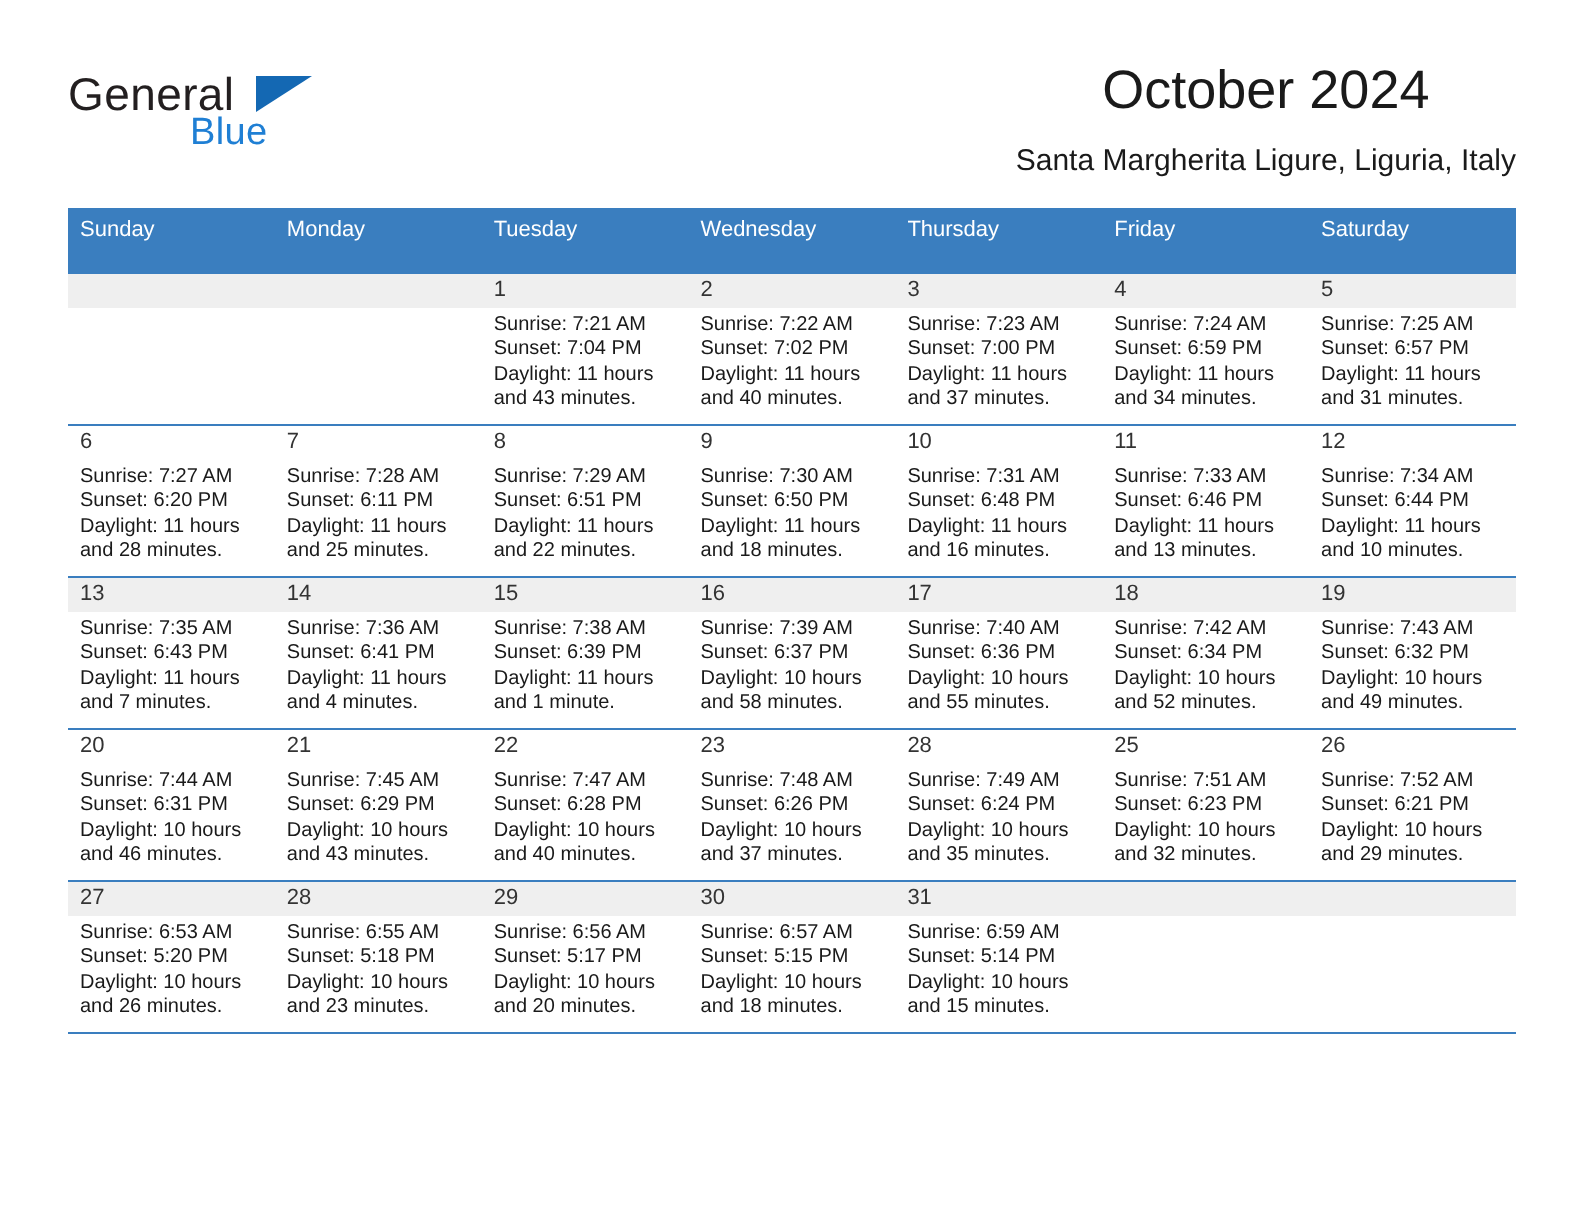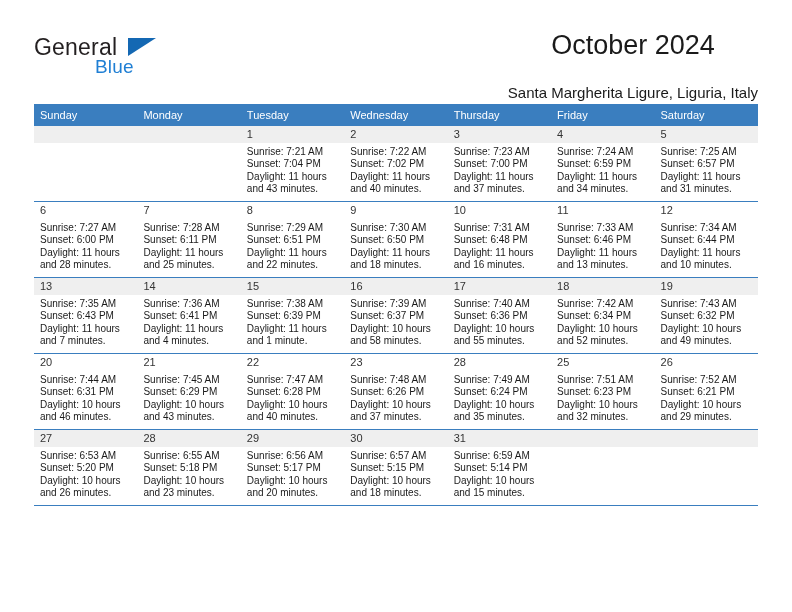--- a/index.html
+++ b/index.html
@@ -72,40 +72,40 @@
   .cal-title {
     font-size: 27px;
     color: #1a1a1a;
     line-height: 34px;
     white-space: nowrap;
   }
   .cal-subtitle {
     font-size: 15px;
     color: #1a1a1a;
     line-height: 22px;
-    margin-top: 20px;
+    margin-top: 8px;
     white-space: nowrap;
   }
 
   
   .calendar {
     position: absolute;
     left: 34px;
     top: 104px;
     width: 724px;
     border-collapse: collapse;
     table-layout: fixed;
   }
   .calendar th {
     background: #3a7ebf;
     color: #ffffff;
     font-size: 11px;
     font-weight: normal;
     text-align: left;
-    padding: 4px 0 5px 6px;
+    padding: 4px 0 16px 6px;
     height: 13px;
     border: none;
   }
   .calendar td {
     width: 103.42px;
     height: 76px;
     vertical-align: top;
     padding: 0;
     border: none;
     background: #ffffff;
@@ -250,21 +250,21 @@
               </div>
             </div>
           </td>
         </tr>
         <tr class="week-plain">
           <td>
             <div class="cell-inner">
               <div class="daynum-bar">6</div>
               <div class="cell-body">
                 <div>Sunrise: 7:27 AM</div>
-                <div>Sunset: 6:00 PM</div>
+                <div>Sunset: 6:20 PM</div>
                 <div class="daylight-line">Daylight: 11 hours</div>
                 <div class="daylight-line">and 28 minutes.</div>
               </div>
             </div>
           </td>
           <td>
             <div class="cell-inner">
               <div class="daynum-bar">7</div>
               <div class="cell-body">
                 <div>Sunrise: 7:28 AM</div>

